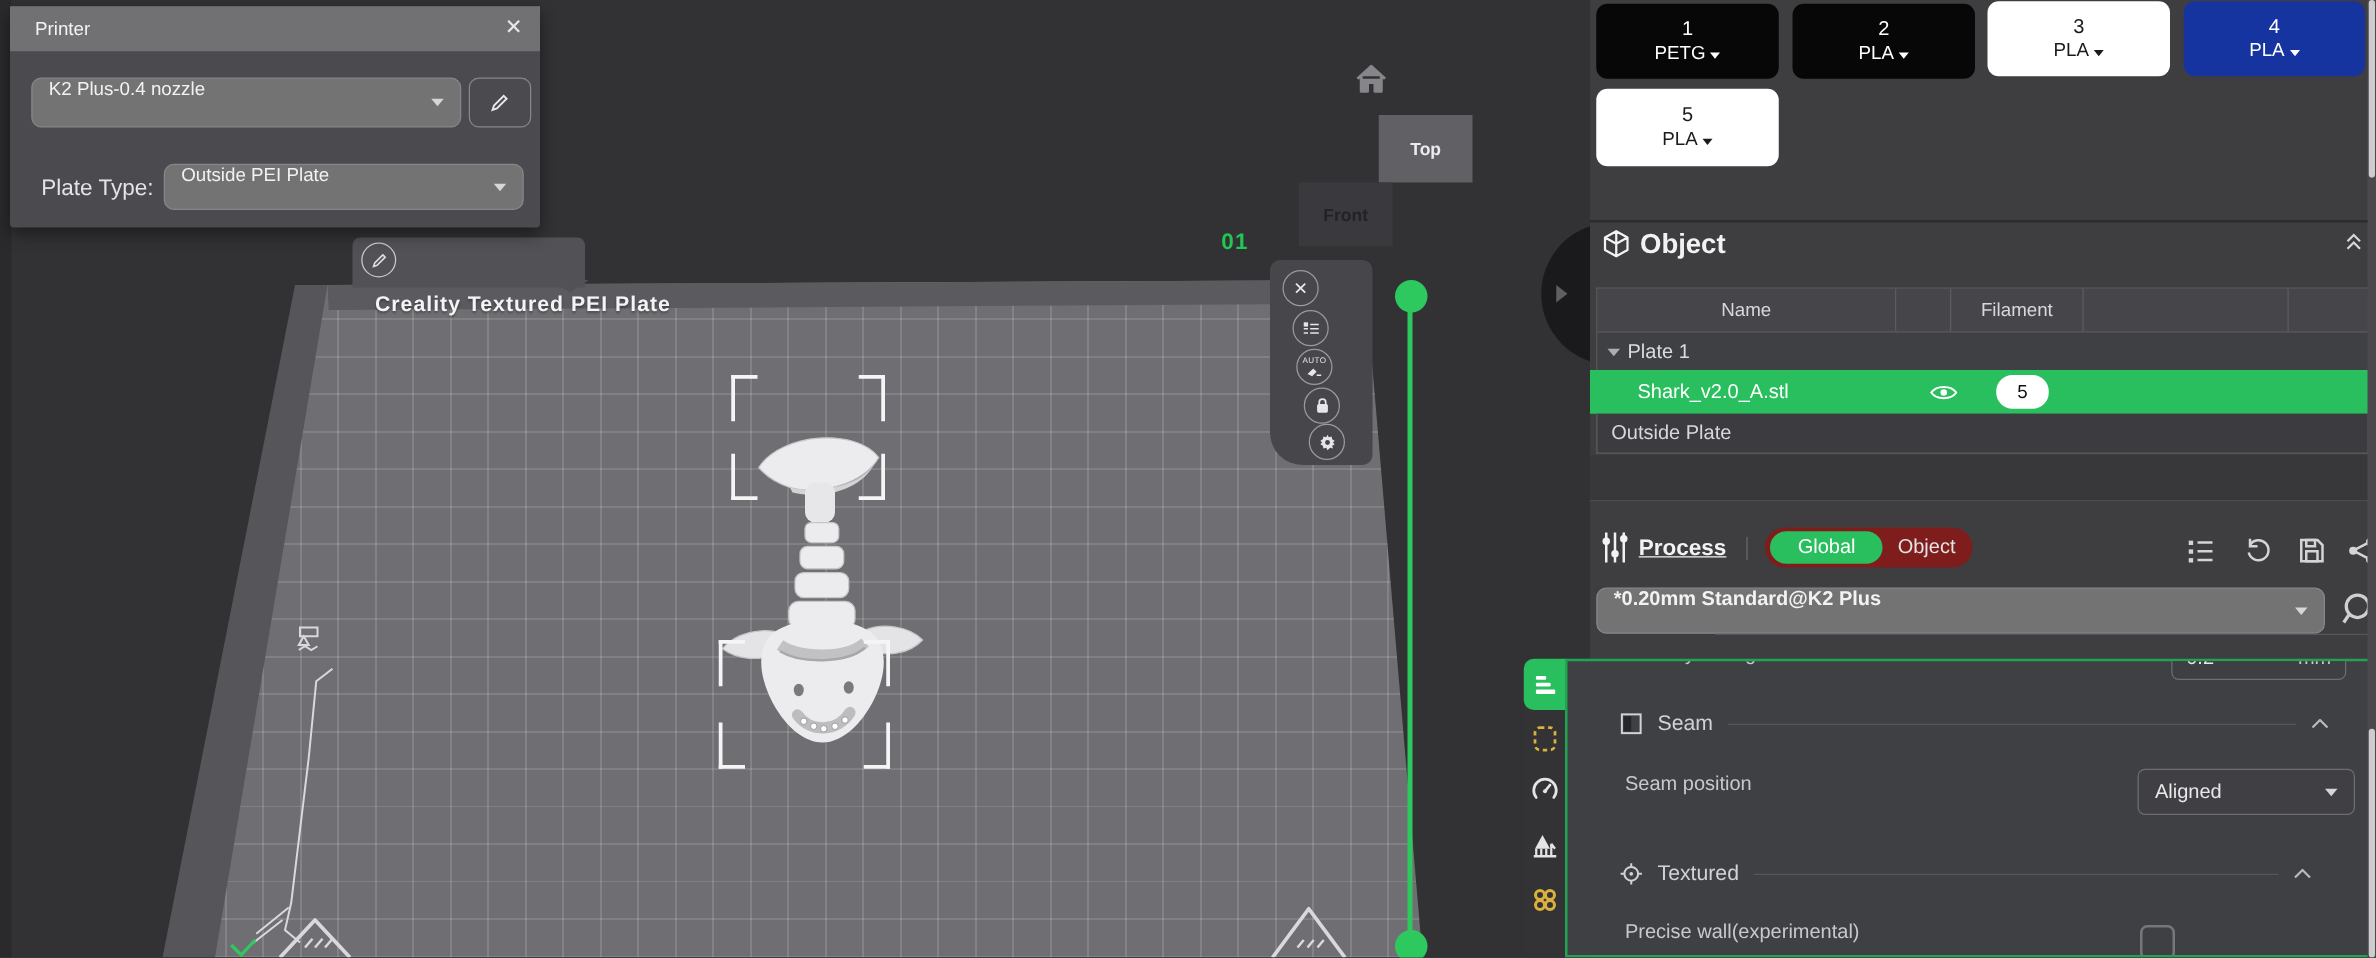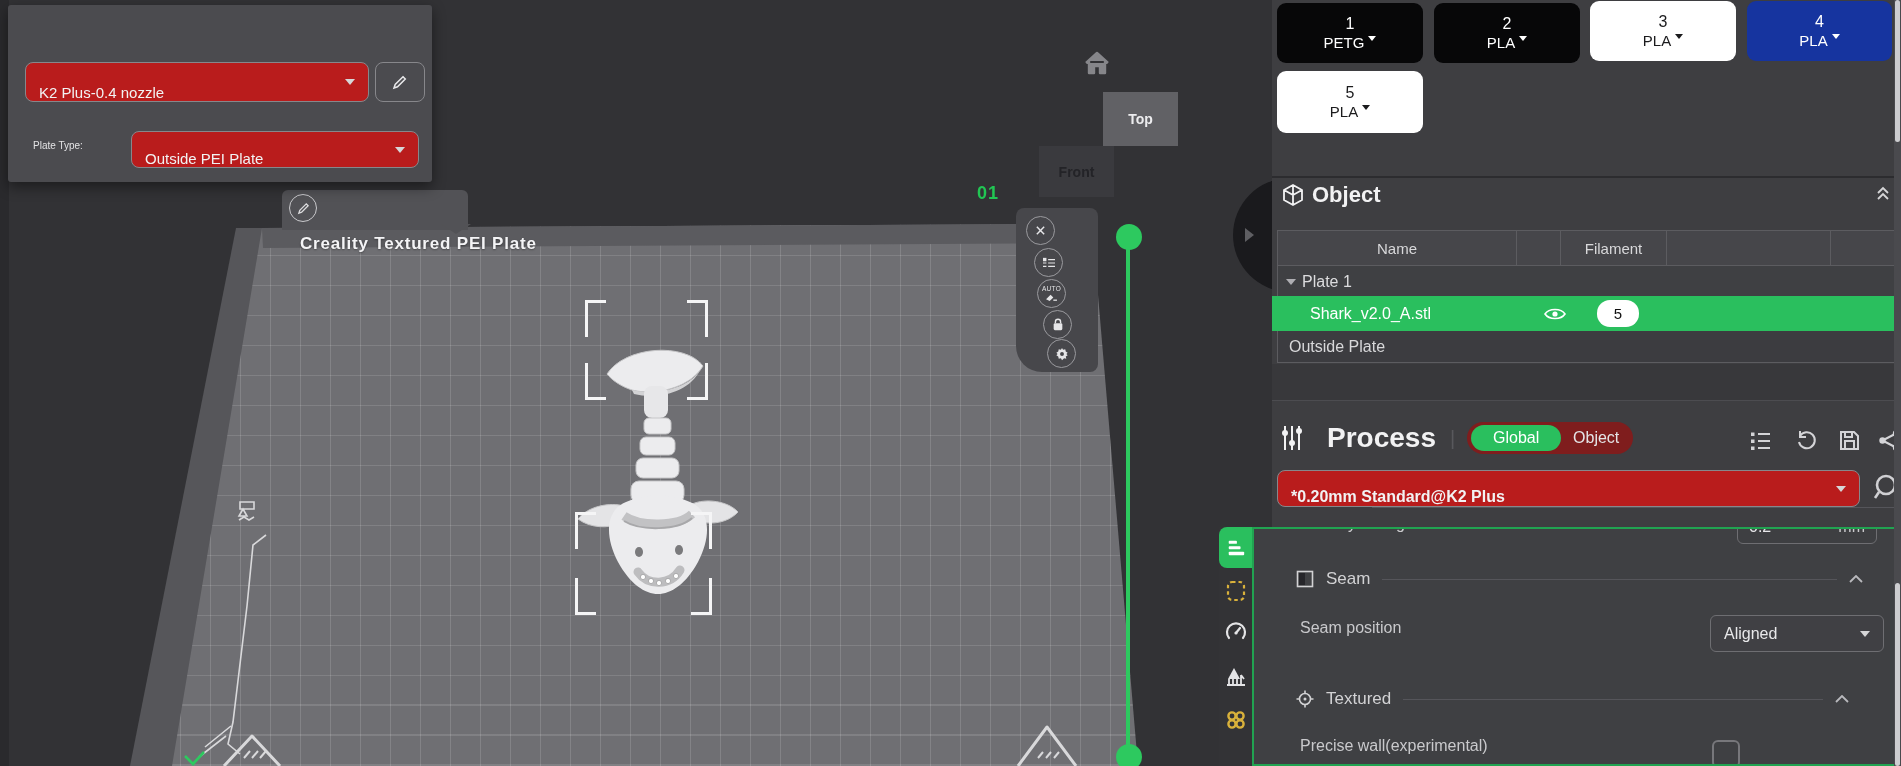--- a/index.html
+++ b/index.html
@@ -47,33 +47,33 @@
 
   
   #panel-handle{left:1233px;top:178px;width:114px;height:114px;border-radius:50%;background:#1a1a1d;z-index:5;}
   #panel-handle .tri{position:absolute;left:12px;top:50px;width:0;height:0;border-top:7px solid transparent;border-bottom:7px solid transparent;border-left:9px solid #5f5f63;}
 
   
   #printer-panel{left:8px;top:5px;width:424px;height:177px;background:#4b4b4f;border-radius:3px;box-shadow:0 5px 14px rgba(0,0,0,.45);z-index:20;}
   #printer-header{left:0;top:0;width:424px;height:36px;background:#717174;display:flex;align-items:center;}
   #printer-title{margin-left:20px;color:#f2f2f3;font-size:15px;}
   #printer-close{position:absolute;right:14px;top:6px;color:#e8e8ea;font-size:17px;cursor:default;}
-  .drop{border:1.5px solid #87878b;border-radius:8px;background:#b91c1c;color:#f2f2f3;font-size:15px;display:flex;align-items:flex-end;}
+  .drop{border:1.5px solid #87878b;border-radius:8px;background:#737373;color:#f2f2f3;font-size:15px;display:flex;align-items:flex-start;}
   .drop .txt{margin-left:13px;white-space:nowrap;overflow:hidden;}
   .caret{position:absolute;right:13px;top:50%;margin-top:-3px;width:0;height:0;border-left:5.5px solid transparent;border-right:5.5px solid transparent;border-top:6.5px solid #d6d6d8;}
   #printer-drop{left:17px;top:57px;width:342px;height:38px;}
   #printer-edit{left:367px;top:57px;width:48px;height:38px;border:1.5px solid #87878b;border-radius:8px;display:flex;align-items:center;justify-content:center;color:#e8e8ea;}
-  #plate-type-label{left:25px;top:135px;color:#e3e3e5;font-size:10px;}
+  #plate-type-label{left:25px;top:135px;color:#e3e3e5;font-size:18px;}
   #plate-type-drop{left:123px;top:126px;width:286px;height:35px;}
 
   
   #right-panel{left:1272px;top:0;width:629px;height:766px;background:#3e3e41;z-index:10;}
   .chip{position:absolute;border-radius:9px;display:flex;flex-direction:column;align-items:center;justify-content:center;line-height:1.25;}
   .chip .num{font-size:16px;}
-  .chip .mat{font-size:15px;display:flex;align-items:flex-start;gap:4px;}
+  .chip .mat{font-size:15px;display:flex;align-items:center;gap:4px;}
   .chip .c{width:0;height:0;border-left:4.5px solid transparent;border-right:4.5px solid transparent;border-top:5.5px solid currentColor;margin-top:2px;}
   .chip.black{background:#070708;color:#fff;}
   .chip.white{background:#ffffff;color:#1b1b1d;}
   .chip.blue{background:#16349f;color:#fff;}
 
   #rp-divider1{left:0;top:176px;width:629px;height:2px;background:#2c2c2f;}
   #obj-header{left:9px;top:182px;display:flex;align-items:center;gap:7px;color:#f2f2f3;}
   #obj-title{font-size:22px;font-weight:bold;}
   #obj-collapse{left:604px;top:186px;color:#d6d6d8;}
 
@@ -86,21 +86,21 @@
   .row-caret{width:0;height:0;border-left:5px solid transparent;border-right:5px solid transparent;border-top:6px solid #aeaeb2;margin:0 6px 0 8px;}
   #row-shark{left:0;top:296px;width:629px;height:35px;background:#2abf5e;color:#fff;display:flex;align-items:center;}
   #row-shark .nm{margin-left:38px;font-size:16px;}
   #row-shark .pill{position:absolute;left:325px;top:4px;width:42px;height:27px;background:#fff;border-radius:13px;color:#111;font-size:15px;display:flex;align-items:center;justify-content:center;}
   #row-outside{left:5px;top:331px;width:618px;height:32px;background:#3c3c40;color:#d8d8da;box-sizing:border-box;border:1px solid #5c5c60;border-top:none;}
   #row-outside span{margin-left:11px;}
   #rp-band{left:0;top:364px;width:629px;height:37px;background:#38383b;}
   #rp-line2{left:0;top:400px;width:629px;height:1px;background:#4c4c50;}
 
   #proc-header{left:9px;top:422px;display:flex;align-items:center;color:#f2f2f3;}
-  #proc-title{font-size:28px;font-weight:bold;margin-left:24px;}
+  #proc-title{font-size:18px;font-weight:bold;margin-left:8px;text-decoration:underline;}
   #proc-sep{color:#58585c;font-size:20px;margin:0 12px 0 14px;}
   #proc-pill{width:166px;height:32px;background:#7f1d1d;border-radius:16px;position:relative;display:flex;align-items:center;}
   #tab-global{position:absolute;left:4px;top:3px;width:90px;height:26px;background:#2abf5e;border-radius:13px;color:#fff;font-size:16px;display:flex;align-items:center;justify-content:center;}
   #tab-object{position:absolute;left:94px;top:0;width:70px;height:32px;color:#e4e4e6;font-size:16px;display:flex;align-items:center;justify-content:center;}
   .proc-ic{position:absolute;color:#d4d4d7;}
   #preset-drop{left:5px;top:470px;width:581px;height:35px;font-size:16px;font-weight:bold;}
   #preset-search{left:596px;top:470px;width:34px;height:34px;display:flex;align-items:center;justify-content:center;}
 
   
   #tabcol{left:1219px;top:527px;width:34px;height:239px;background:#333336;z-index:11;}
@@ -479,20 +479,24 @@
     <div id="precise-check"></div>
   </div>
 </div>
 
 <div class="abs" id="sb-track">
   <span class="sb-thumb" style="top:0;height:142px"></span>
   <span class="sb-thumb" style="top:583px;height:183px"></span>
 </div>
 
 <div class="abs" id="printer-panel">
+  <div class="abs" id="printer-header">
+    <span id="printer-title">Printer</span>
+    <span id="printer-close">✕</span>
+  </div>
   <div class="abs drop" id="printer-drop">
     <span class="txt">K2 Plus-0.4 nozzle</span>
     <span class="caret"></span>
   </div>
   <div class="abs" id="printer-edit">
     <svg width="16" height="16" viewBox="0 0 16 16">
         <path d="M2 14 L3.2 10.5 L11 2.7 L13.3 5 L5.5 12.8 Z M11 2.7 L13.3 5" fill="none" stroke="currentColor" stroke-width="1.5"></path>
       </svg>
   </div>
   <span class="abs" id="plate-type-label">Plate Type:</span>

